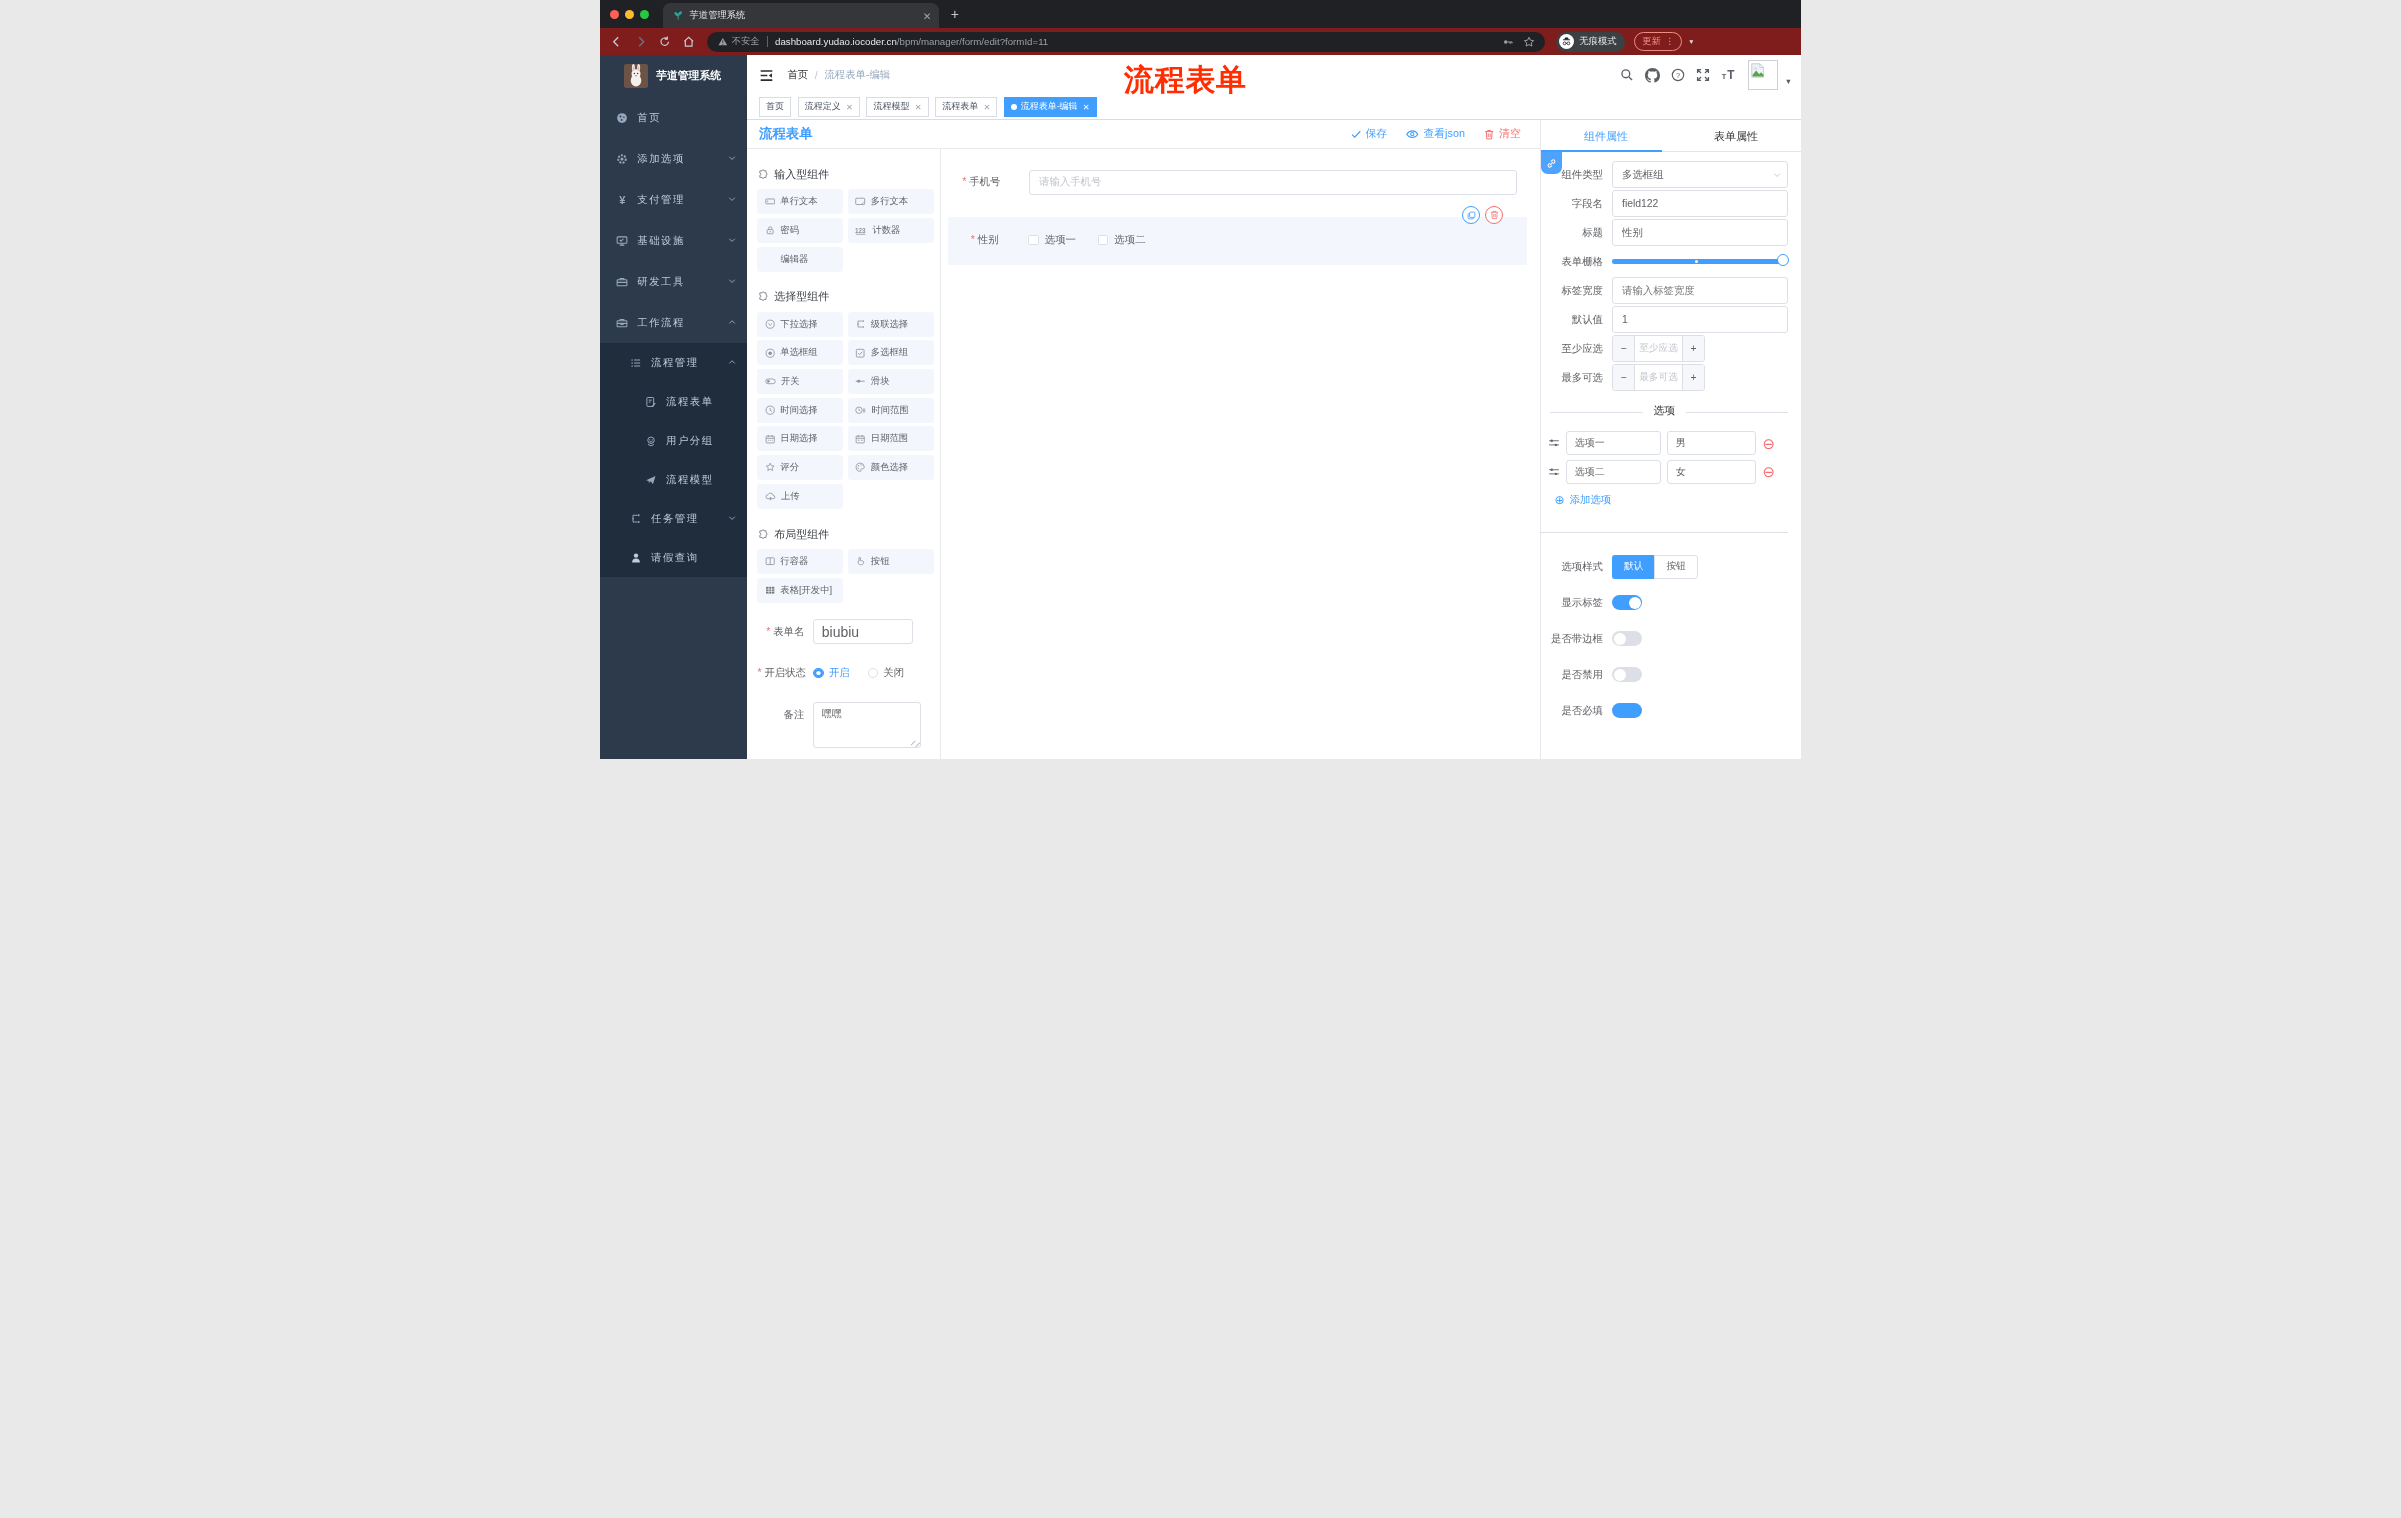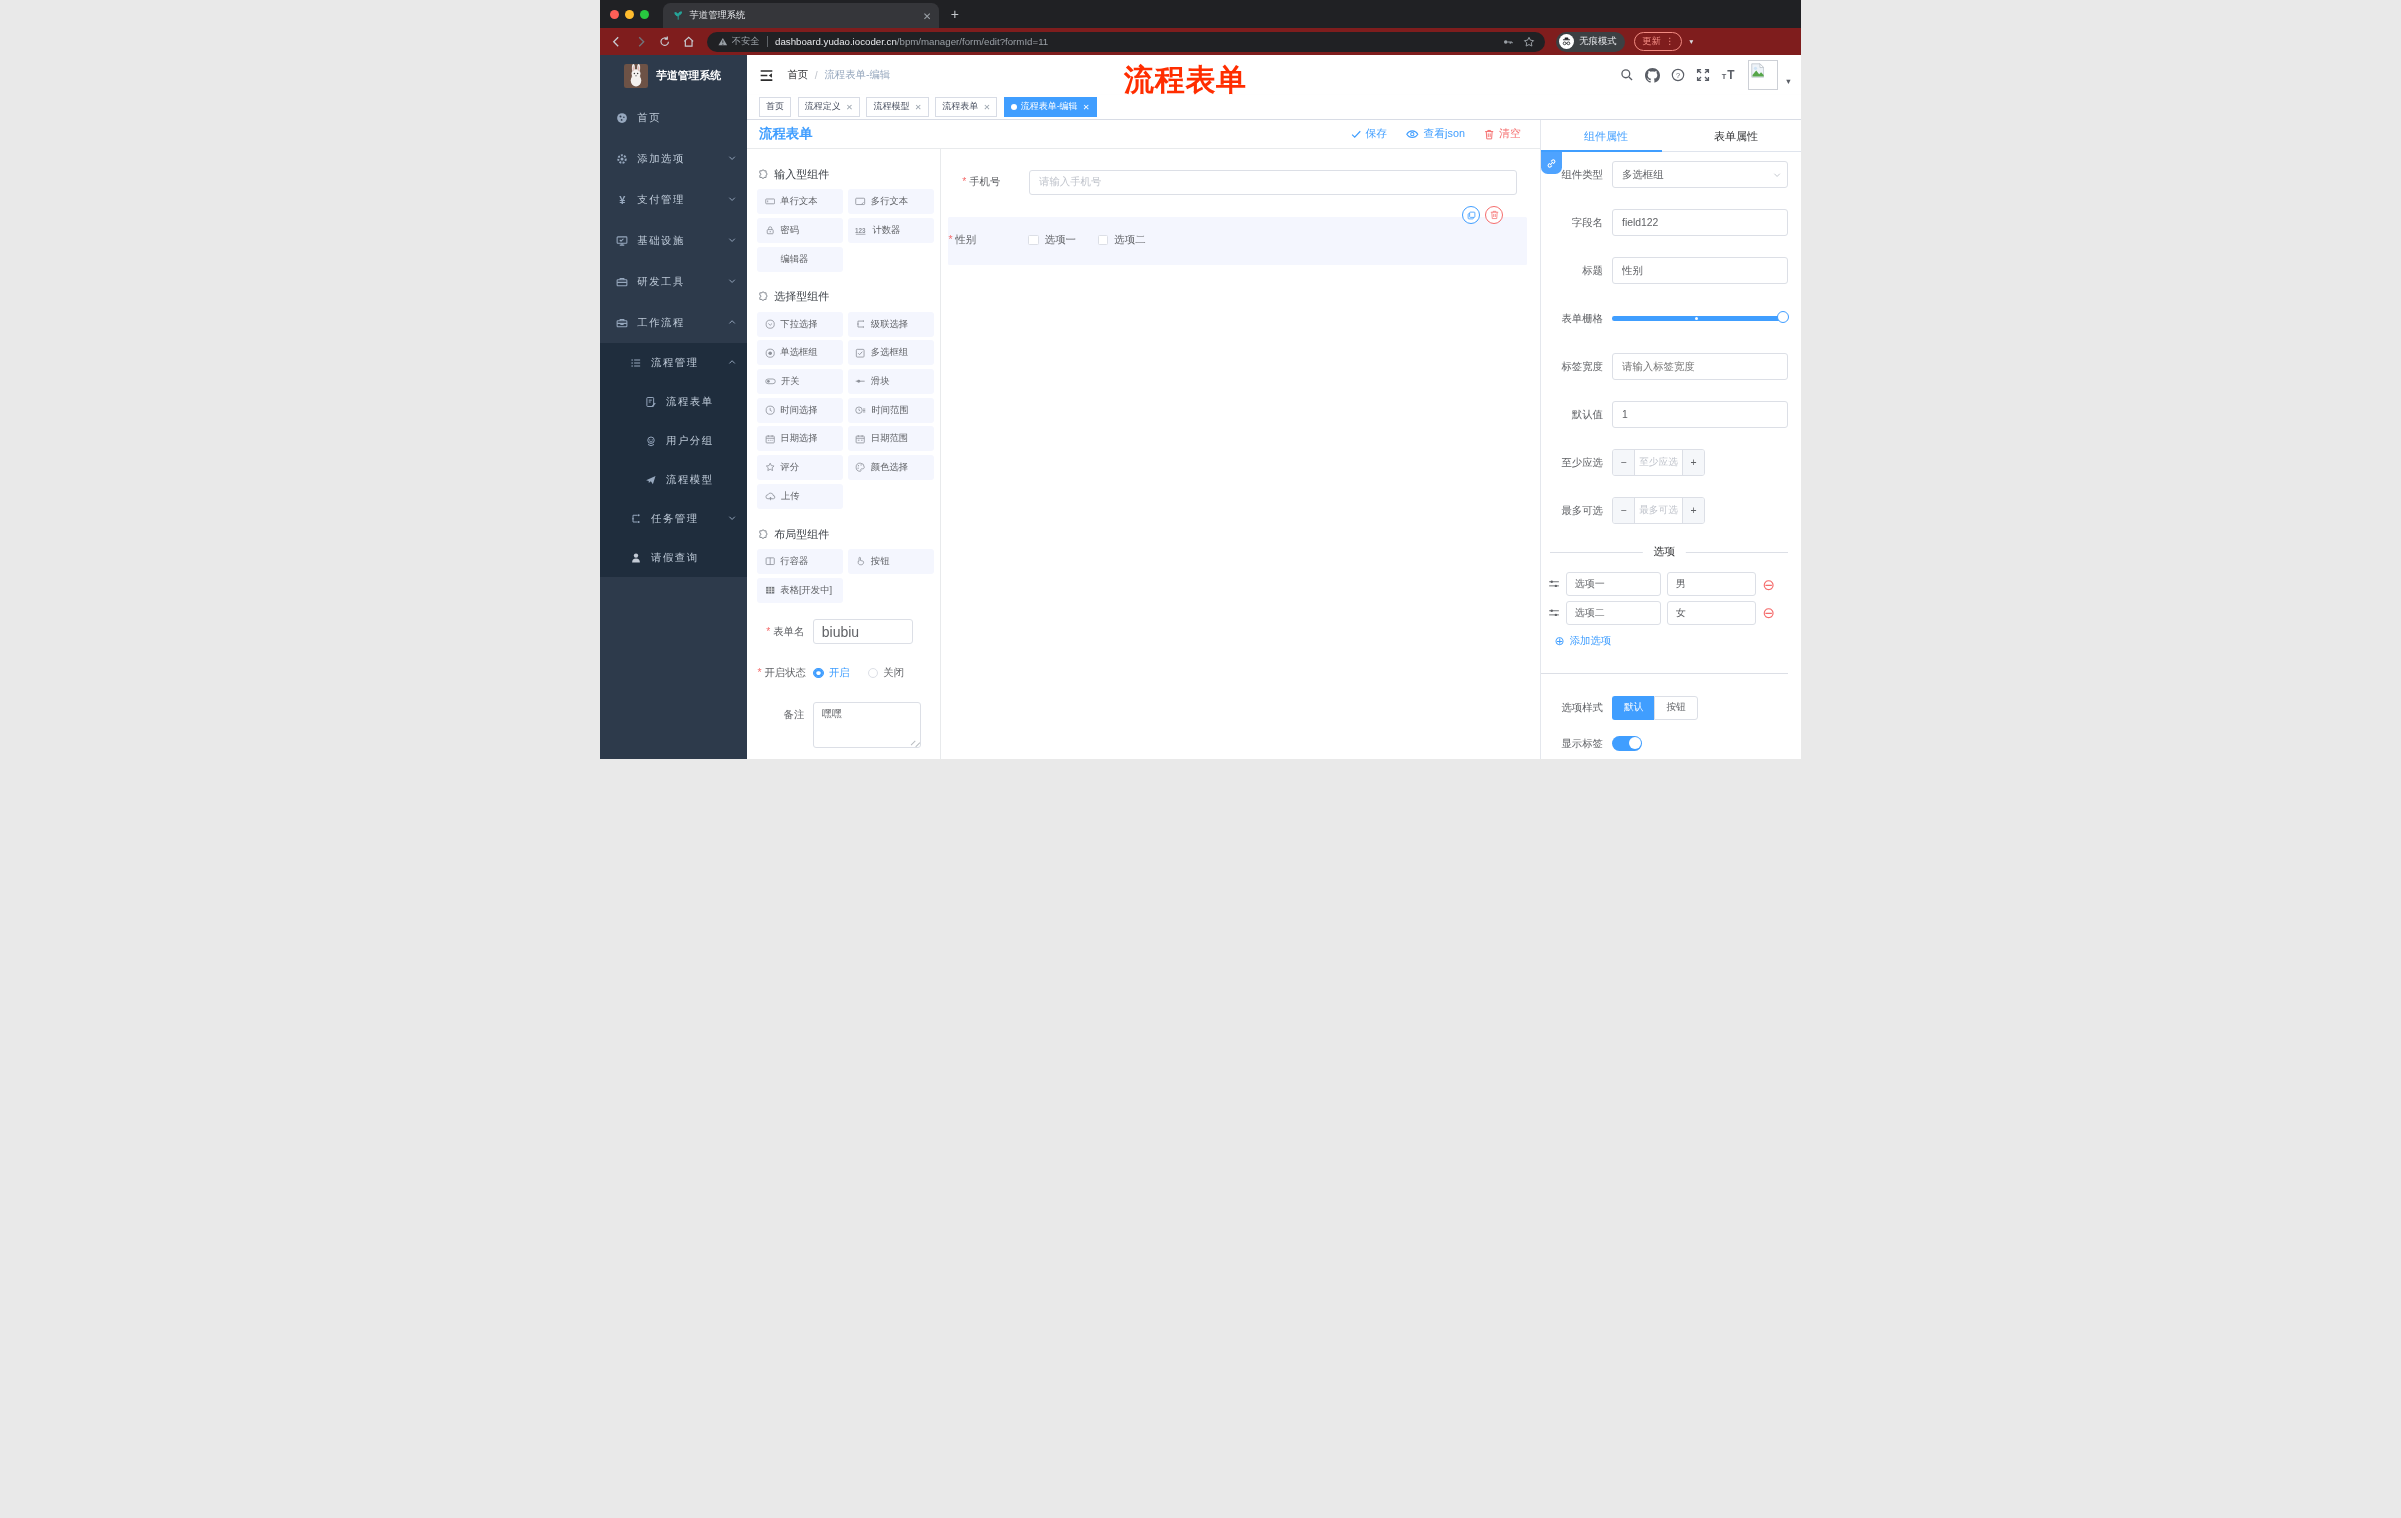--- a/index.html
+++ b/index.html
@@ -106,34 +106,34 @@
   .canvas { position:absolute; left:194px; top:29px; width:599px; height:610px; background:#fff; }
   .c-phone { position:absolute; left:0; top:21px; width:100%; height:24.5px; display:flex; align-items:center; }
   .c-label { width:88px; text-align:center; font-size:10.4px; color:#606266; padding-right:7.4px; }
   .c-input { position:relative; width:488px; height:24.5px; border:0.7px solid #dcdfe6; border-radius:3px; display:flex; align-items:center; padding:0 9px; color:#c0c4cc; font-size:10.4px; background:#fff; }
   .sel-block { position:absolute; left:7.4px; top:68px; width:579px; height:48px; background:#f4f6fe; border-radius:1.5px; }
   .blk-tools { position:absolute; right:24px; top:-11px; display:flex; gap:5.2px; }
   .cbtn { width:18px; height:18px; border-radius:50%; background:#fff; display:flex; align-items:center; justify-content:center; }
   .cbtn.copy { border:0.7px solid #409eff; color:#409eff; }
   .cbtn.del { border:0.7px solid #f56c6c; color:#f56c6c; }
   .blk-row { position:absolute; left:0; top:16.3px; width:100%; display:flex; align-items:center; font-size:10.4px; color:#606266; }
-  .blk-label { width:80px; text-align:left; padding-right:7.4px; }
+  .blk-label { width:80px; text-align:center; padding-right:7.4px; }
   .cbx { display:flex; align-items:center; gap:6px; margin-right:22px; }
   .cbox { width:10.4px; height:10.4px; border:0.7px solid #dcdfe6; border-radius:1.5px; background:#fff; }
 
   
   .inspector { position:absolute; left:793px; top:0; width:261px; height:639px; border-left:0.7px solid #e4e7ed; background:#fff; }
   .insp-tabs { position:relative; height:32px; display:flex; }
   .itab { flex:1; display:flex; align-items:center; justify-content:center; font-size:11px; color:#303133; cursor:pointer; }
   .itab.active { color:#409eff; }
   .insp-underline { position:absolute; left:0; bottom:0; height:2.2px; width:121px; background:#409eff; }
   .insp-underline-rest { position:absolute; left:121px; bottom:0; height:0.7px; right:0; background:#dfe4ed; }
   .linktab { position:absolute; left:0; top:32px; width:21px; height:22px; background:#4ea3ff; border-radius:0 0 6.7px 6.7px; display:flex; align-items:center; justify-content:center; color:#fff; }
   .ibody { padding:9px 13.4px 0 0; font-size:10.4px; color:#606266; }
-  .irow { display:flex; align-items:center; margin-bottom:21px; }
+  .irow { display:flex; align-items:center; margin-bottom:2px; }
   .ilabel { width:71px; flex:none; text-align:right; padding-right:9px; white-space:nowrap; }
   .ictrl { flex:1; display:flex; align-items:center; }
   .iinput { width:100%; height:27px; border:0.7px solid #dcdfe6; border-radius:3px; padding:0 9px; font-size:10.4px; color:#606266; outline:none; font-family:inherit; background:#fff; }
   .iselect { position:relative; width:100%; }
   .iselect .iinput { padding-right:19.3px; }
   .iselect .schev { position:absolute; right:6.7px; top:9.7px; color:#c0c4cc; }
   
   .slider { position:relative; width:100%; height:27px; }
   .sl-track { position:absolute; left:0; right:0; top:11px; height:4.5px; border-radius:2.2px; background:#409eff; }
   .sl-stop { position:absolute; left:47%; top:12px; width:3px; height:3px; background:#fff; border-radius:50%; }

